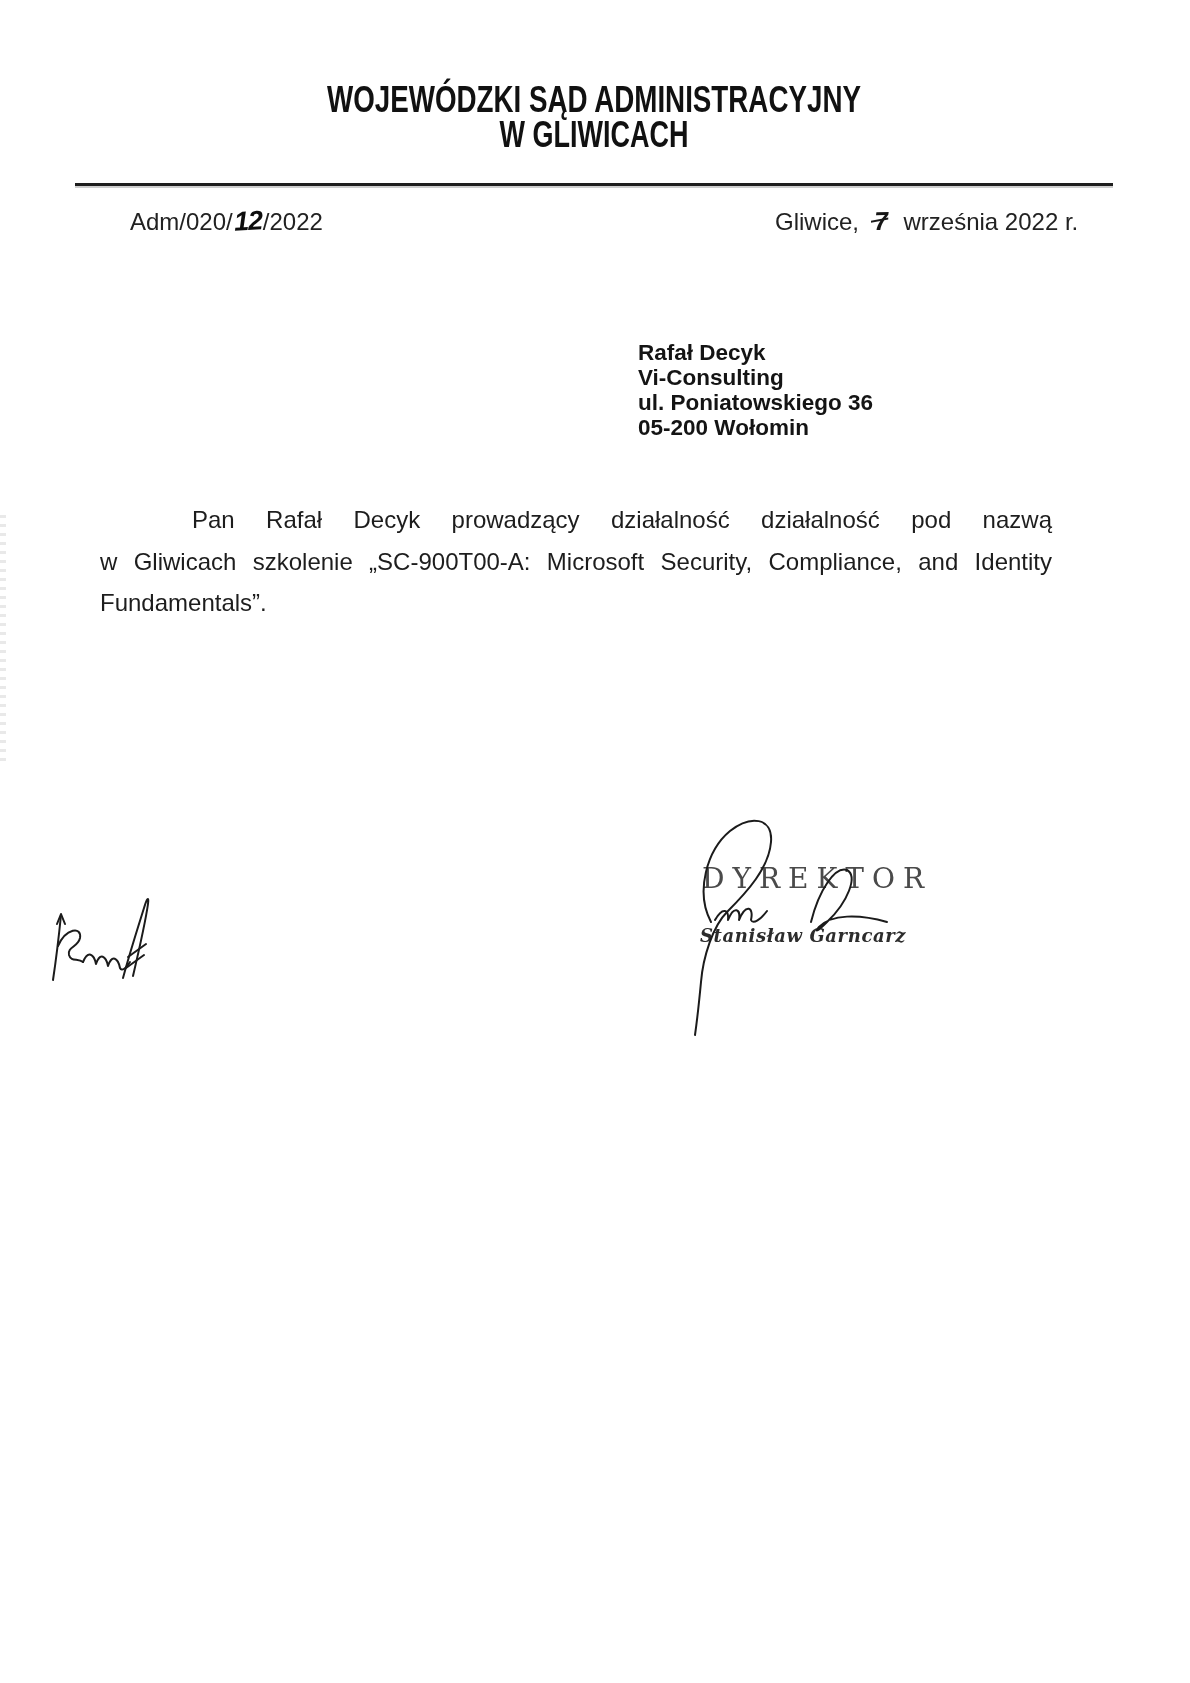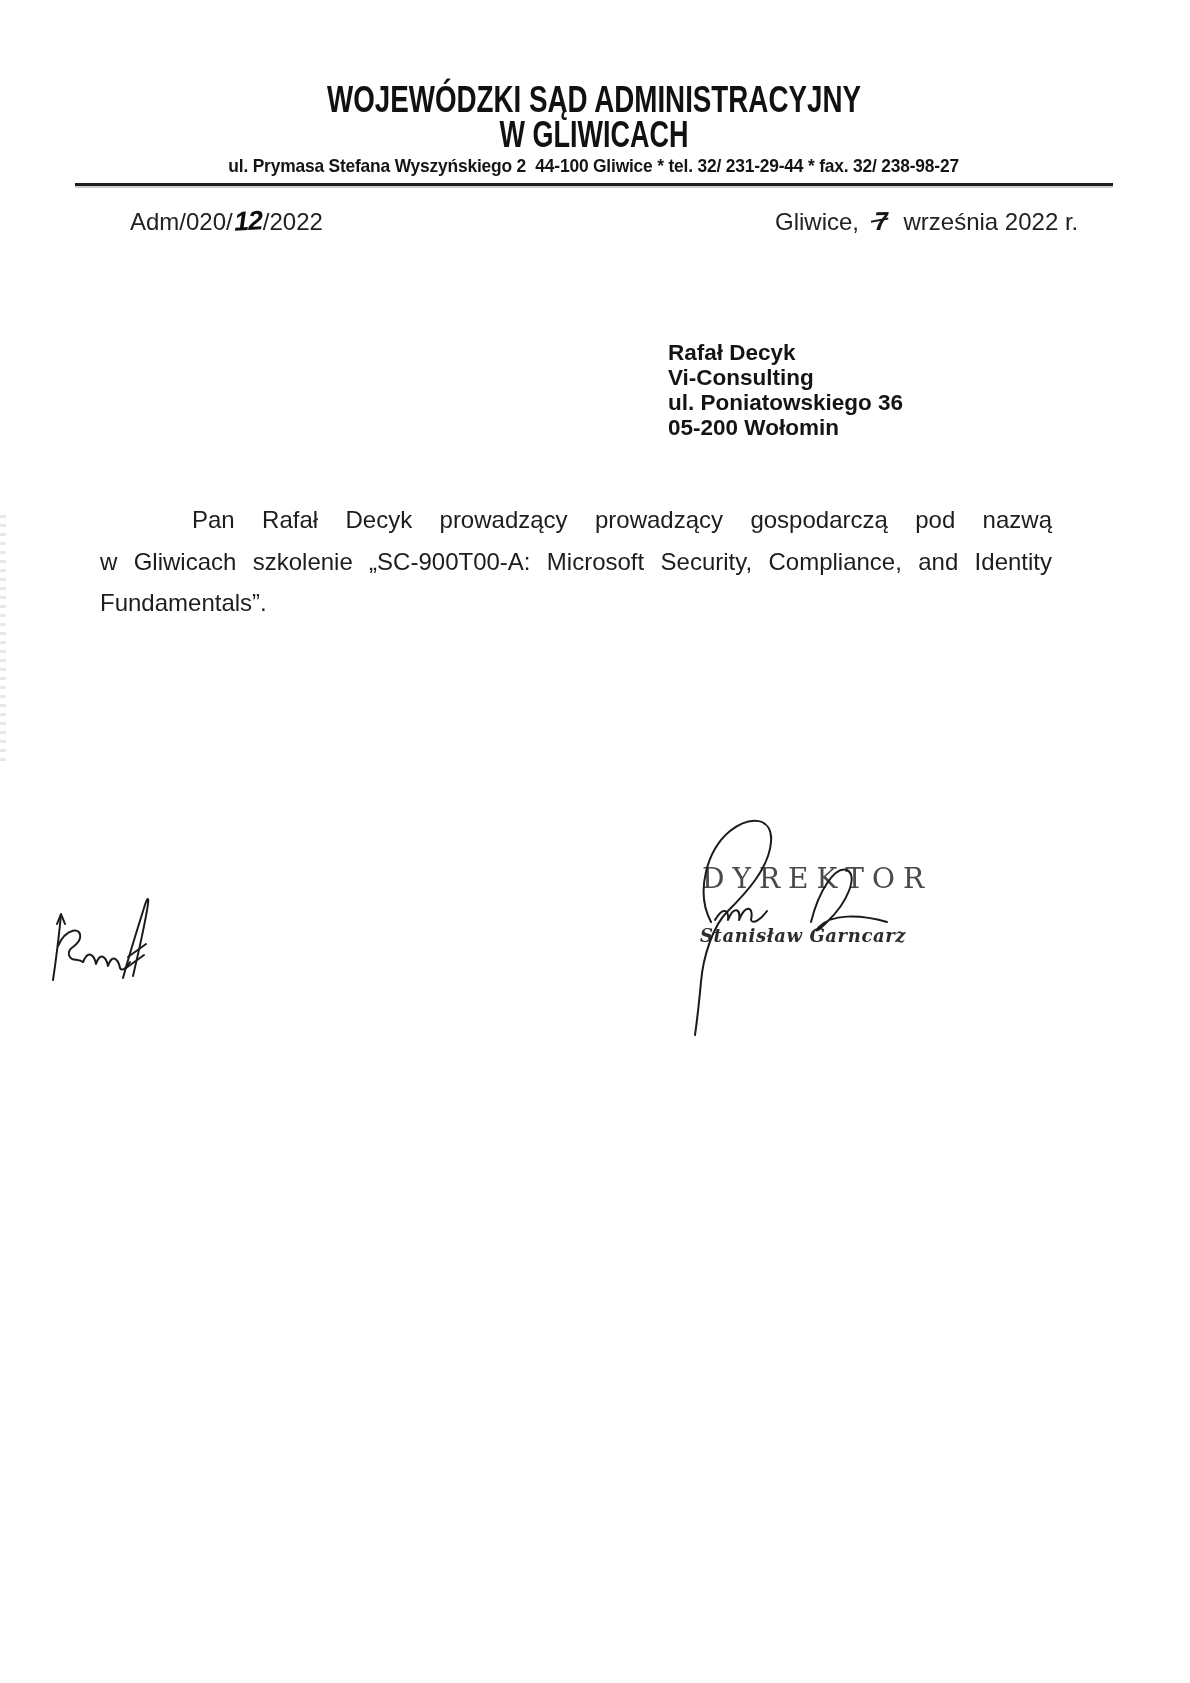--- a/index.html
+++ b/index.html
@@ -107,21 +107,21 @@
     top: 13px;
     width: 17px;
     height: 2.2px;
     background: #1a1a1a;
     transform: rotate(-9deg);
   }
 
   
   .addressee {
     position: absolute;
-    left: 668px;
+    left: 638px;
     top: 340px;
     font-size: 22.5px;
     font-weight: bold;
     line-height: 25px;
     color: #141414;
   }
 
   
   .body-text {
     position: absolute;
@@ -206,39 +206,36 @@
 
 <div class="page">
 
   <div class="letterhead">
     <div class="title-line1">
       <span class="condense">WOJEWÓDZKI SĄD ADMINISTRACYJNY</span>
     </div>
     <div class="title-line2">
       <span class="condense">W GLIWICACH</span>
     </div>
-    <div class="address-line">
-      <span class="address-condense">ul. Prymasa Stefana Wyszyńskiego 2 &nbsp;44-100 Gliwice * tel. 32/ 231-29-44 * fax. 32/ 238-98-27</span>
-    </div>
   </div>
   <div class="header-rule"></div>
 
   <div class="ref-line"><span>Adm/020/</span><span class="hw-ref">12</span><span>/2022</span></div>
 
   <div class="date-line"><span>Gliwice,</span><span class="hw-seven">7</span><span>września 2022 r.</span></div>
 
   <div class="addressee">
     <div>Rafał Decyk</div>
     <div>Vi-Consulting</div>
     <div>ul. Poniatowskiego 36</div>
     <div>05-200 Wołomin</div>
   </div>
 
   <div class="body-text">
-    <div class="jline indent">Pan Rafał Decyk prowadzący prowadzący gospodarczą pod nazwą</div>
+    <div class="jline indent">Pan Rafał Decyk prowadzący działalność działalność pod nazwą</div>
     <div class="jline">w Gliwicach szkolenie „SC-900T00-A: Microsoft Security, Compliance, and Identity</div>
     <div>Fundamentals”.</div>
   </div>
 
   <div class="director-title">DYREKTOR</div>
   <div class="director-name">Stanisław Garncarz</div>
 
   <svg class="sig-director" viewBox="0 0 300 270" aria-hidden="true">
     <path class="sig-stroke" d="M 96,150 C 80,120 92,78 115,59 C 135,43 158,45 156,70 C 154,96 132,120 112,140 C 98,154 88,185 86,210 C 84,231 82,249 80,263"></path>
     <path class="sig-stroke" d="M 100,148 C 108,134 114,138 113,148 C 119,133 126,137 124,148 C 131,131 139,135 136,148 C 138,153 146,147 152,139"></path>

